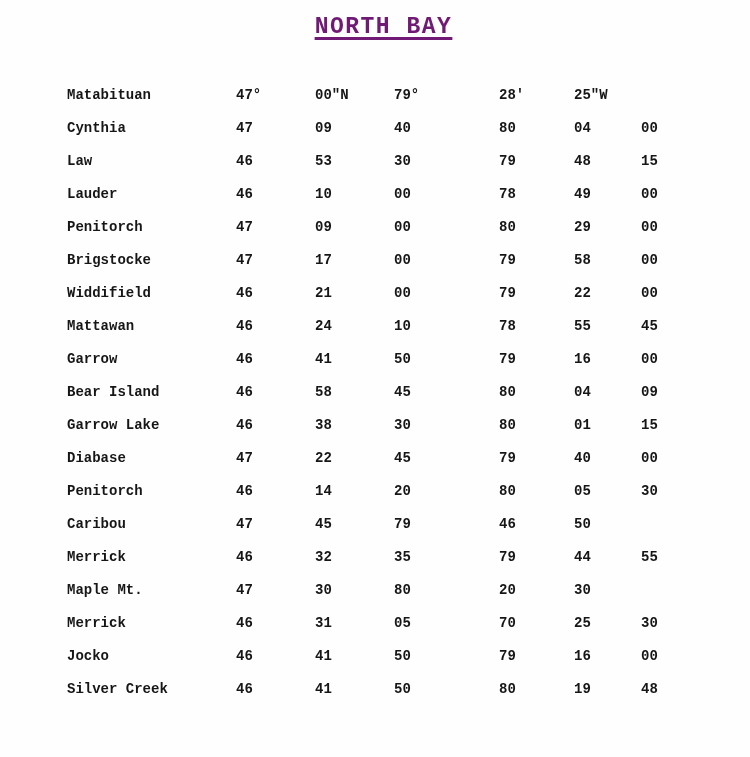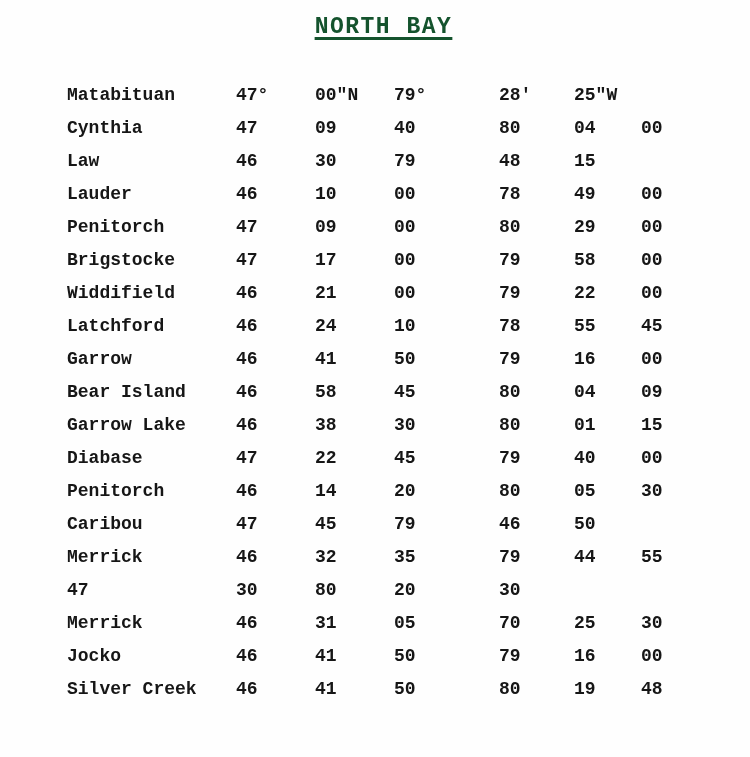--- a/index.html
+++ b/index.html
@@ -19,40 +19,40 @@
   .title {
     position: absolute;
     top: 14px;
     left: 17px;
     right: 0;
     margin: 0;
     text-align: center;
     font-size: 23px;
     letter-spacing: 1.5px;
     font-weight: bold;
-    color: #14532d;
+    color: #701a75;
   }
   .title span {
     text-decoration: underline;
     text-decoration-thickness: 2.5px;
     text-underline-offset: 4px;
   }
   .table {
     position: absolute;
     top: 79px;
     left: 0;
     right: 0;
   }
   .row {
     display: grid;
     grid-template-columns: 169px 79px 79px 105px 75px 67px auto;
     padding-left: 67px;
     height: 33px;
     line-height: 33px;
-    font-size: 18px;
+    font-size: 14px;
     white-space: pre;
   }
   .cell {
     display: block;
     text-align: left;
   }
 </style>
 </head>
 <body>
 
@@ -74,20 +74,21 @@
     <span class="cell">09</span>
     <span class="cell">40</span>
     <span class="cell">80</span>
     <span class="cell">04</span>
     <span class="cell">00</span>
   </div>
 
   <div class="row">
     <span class="cell">Law</span>
     <span class="cell">46</span>
+    <span class="cell">53</span>
     <span class="cell">30</span>
     <span class="cell">79</span>
     <span class="cell">48</span>
     <span class="cell">15</span>
   </div>
 
   <div class="row">
     <span class="cell">Lauder</span>
     <span class="cell">46</span>
     <span class="cell">10</span>
@@ -121,21 +122,21 @@
     <span class="cell">Widdifield</span>
     <span class="cell">46</span>
     <span class="cell">21</span>
     <span class="cell">00</span>
     <span class="cell">79</span>
     <span class="cell">22</span>
     <span class="cell">00</span>
   </div>
 
   <div class="row">
-    <span class="cell">Latchford</span>
+    <span class="cell">Mattawan</span>
     <span class="cell">46</span>
     <span class="cell">24</span>
     <span class="cell">10</span>
     <span class="cell">78</span>
     <span class="cell">55</span>
     <span class="cell">45</span>
   </div>
 
   <div class="row">
     <span class="cell">Garrow</span>
@@ -200,20 +201,21 @@
     <span class="cell">Merrick</span>
     <span class="cell">46</span>
     <span class="cell">32</span>
     <span class="cell">35</span>
     <span class="cell">79</span>
     <span class="cell">44</span>
     <span class="cell">55</span>
   </div>
 
   <div class="row">
+    <span class="cell">Maple Mt.</span>
     <span class="cell">47</span>
     <span class="cell">30</span>
     <span class="cell">80</span>
     <span class="cell">20</span>
     <span class="cell">30</span>
   </div>
 
   <div class="row">
     <span class="cell">Merrick</span>
     <span class="cell">46</span>

